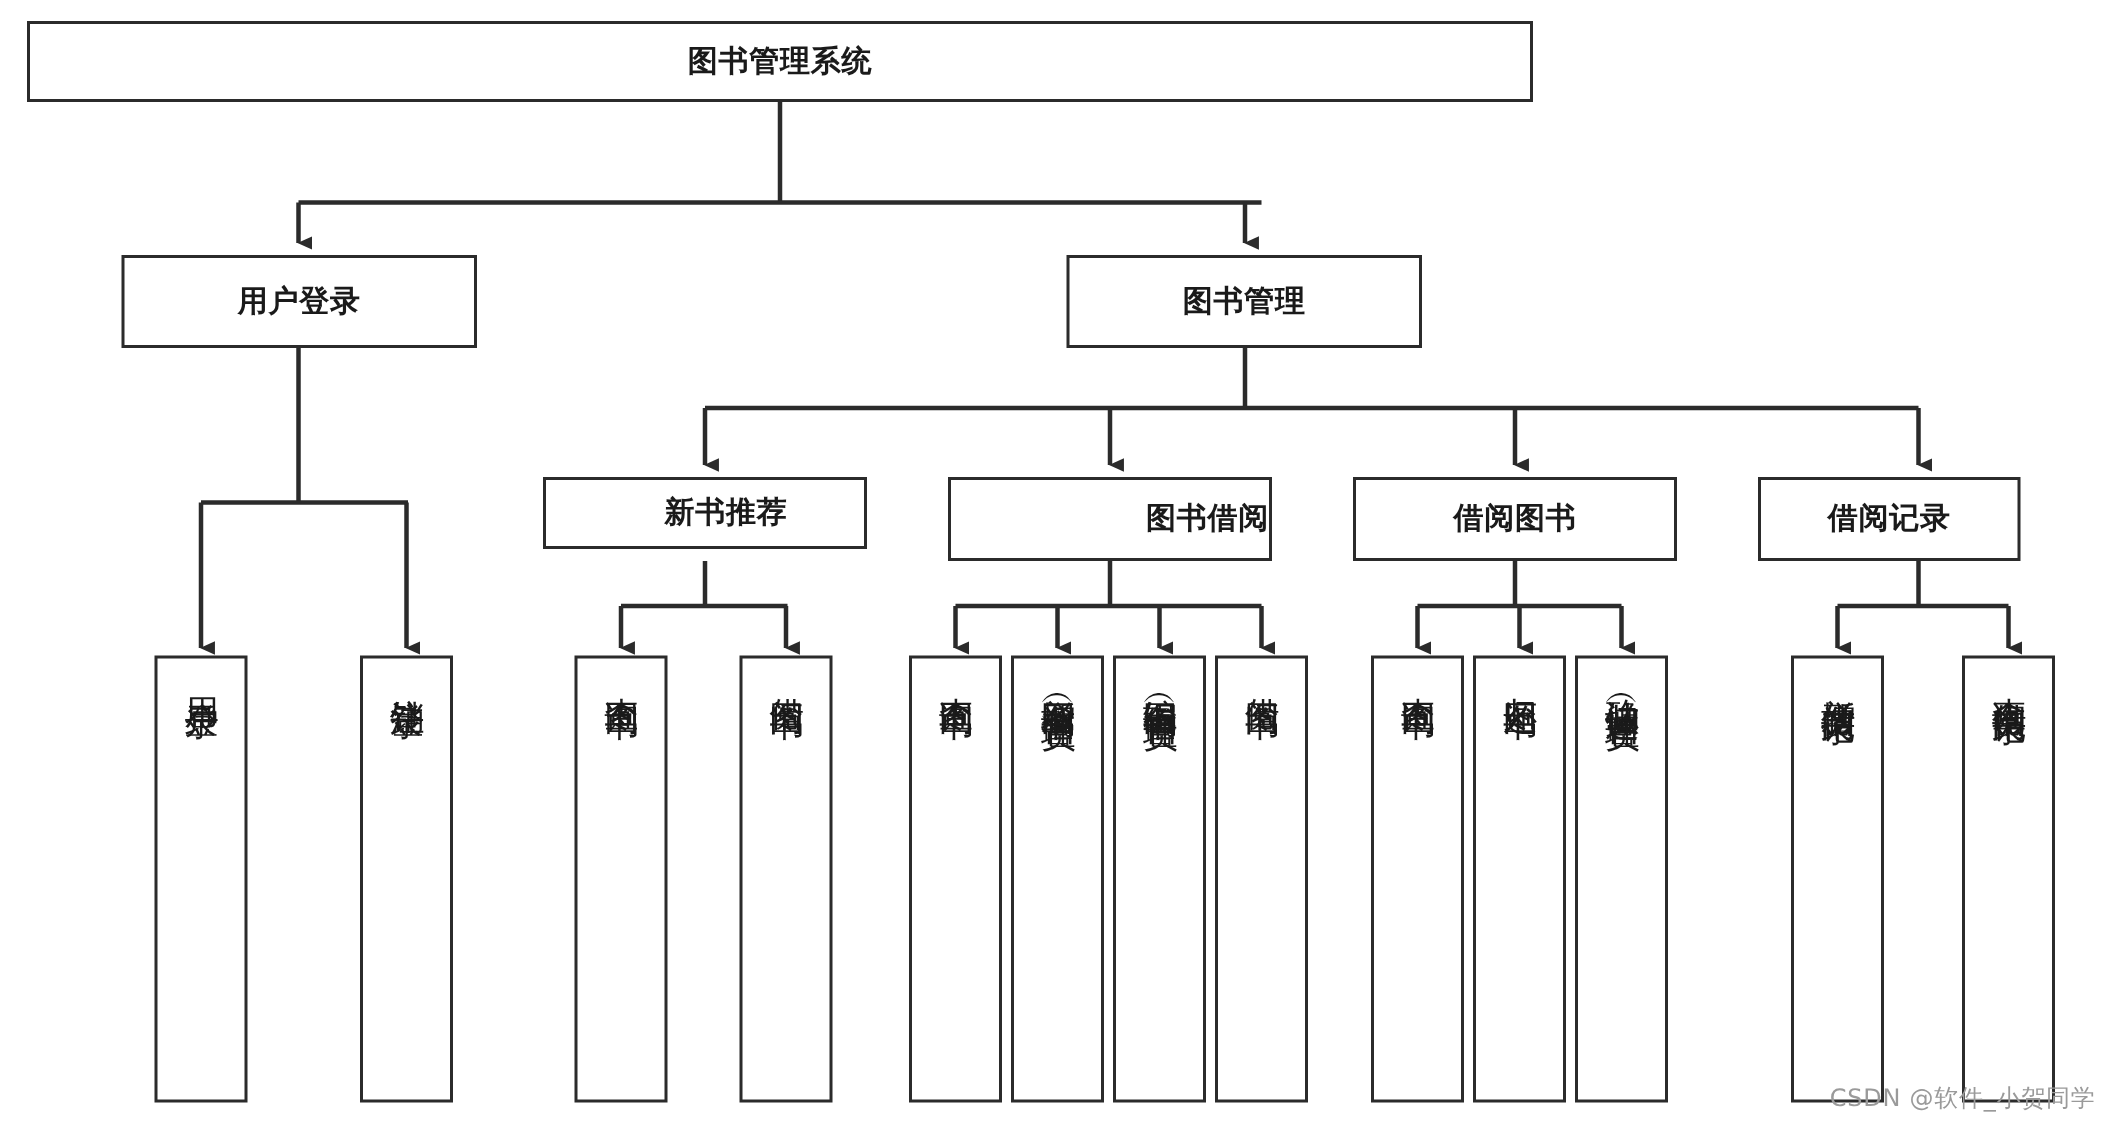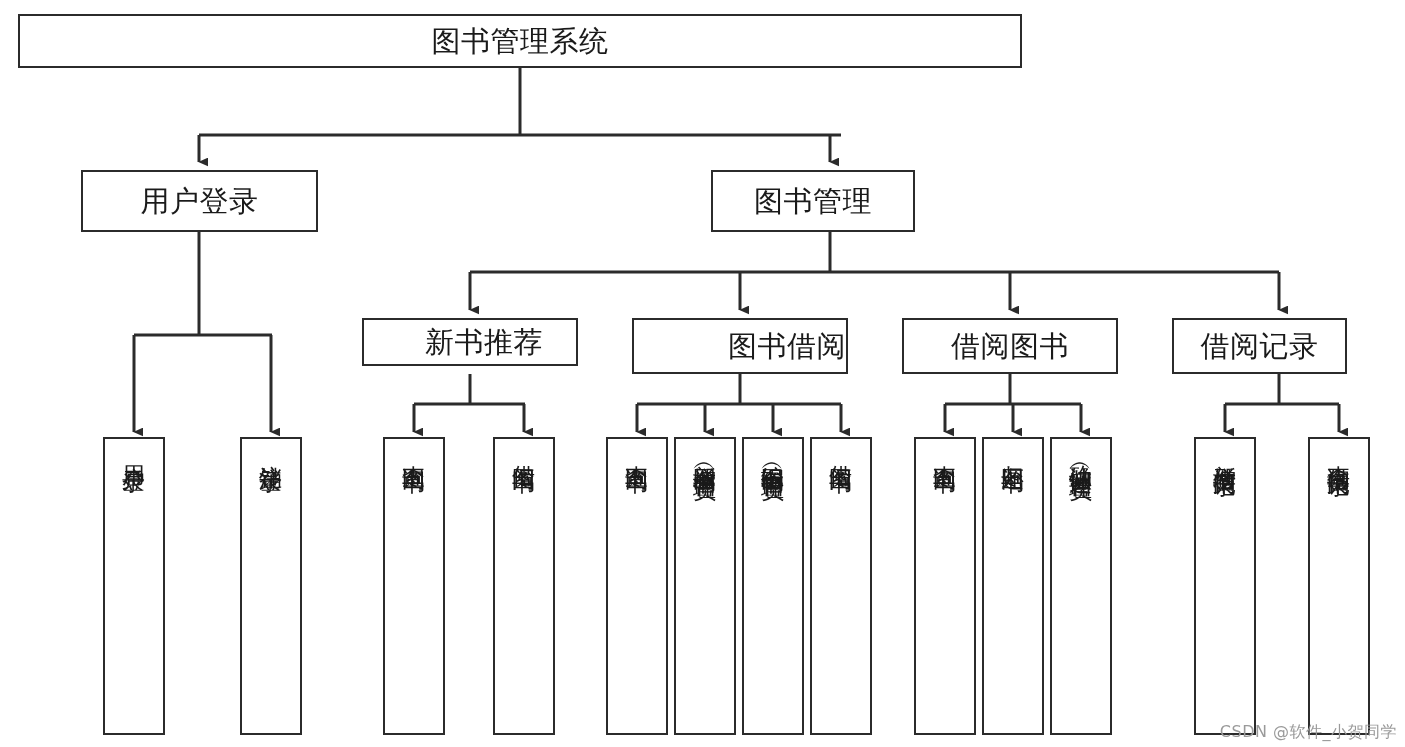--- a/index.html
+++ b/index.html
@@ -37,21 +37,22 @@
     z-index: 2;
   }
   .node-label {
     display: block;
     text-align: center;
     line-height: 1.18;
     letter-spacing: 0.5px;
     white-space: pre;
   }
   .node.horizontal .node-label {
-    font-size: 29px;
+    font-size: 20px;
+    font-weight: bold;
   }
   .node.vertical {
     align-items: flex-start;
     justify-content: center;
     padding-top: 8px;
   }
   .node.vertical .node-label {
     writing-mode: vertical-rl;
     text-orientation: upright;
     font-size: 23px;
@@ -126,21 +127,21 @@
   </svg>
 
   <div class="node horizontal" style="left:18px; top:14px; width:1004px; height:54px;">
     <span class="node-label">图书管理系统</span>
   </div>
 
   <div class="node horizontal" style="left:81px; top:170px; width:237px; height:62px;">
     <span class="node-label">用户登录</span>
   </div>
 
-  <div class="node horizontal" style="left:711px; top:170px; width:204px; height:62px;">
+  <div class="node horizontal" style="left:711px; top:170px; width:237px; height:62px;">
     <span class="node-label">图书管理</span>
   </div>
 
   <div class="node horizontal" style="left:362px; top:318px; width:216px; height:48px;padding-left:28px;">
     <span class="node-label">新书推荐</span>
   </div>
 
   <div class="node horizontal" style="left:632px; top:318px; width:216px; height:56px;justify-content:flex-end;">
     <span class="node-label">图书借阅</span>
   </div>

